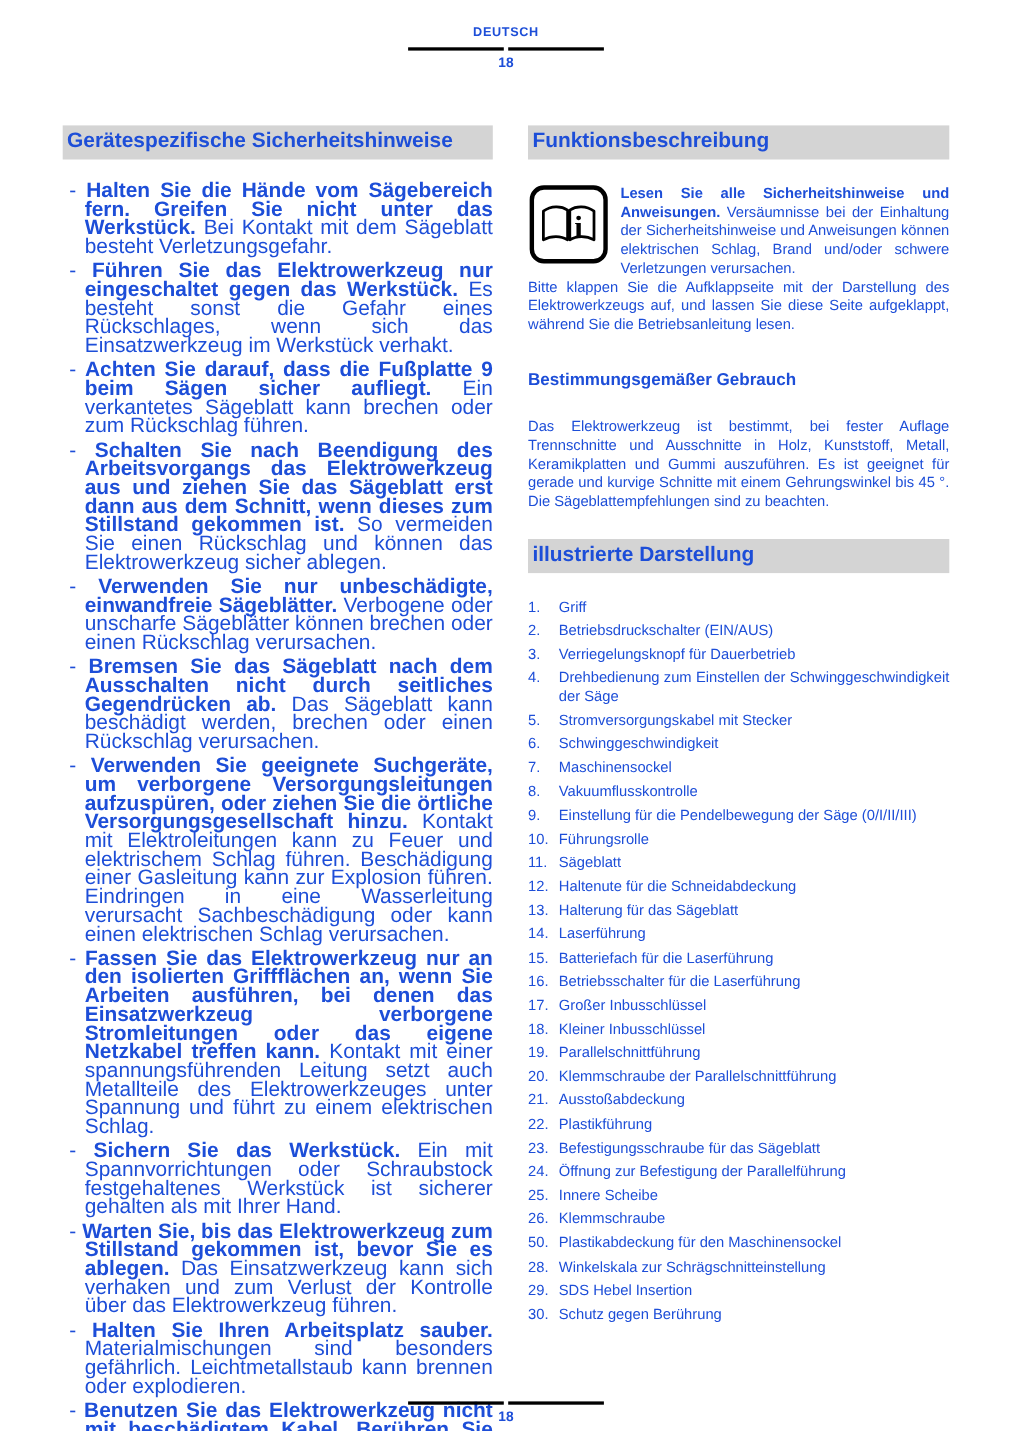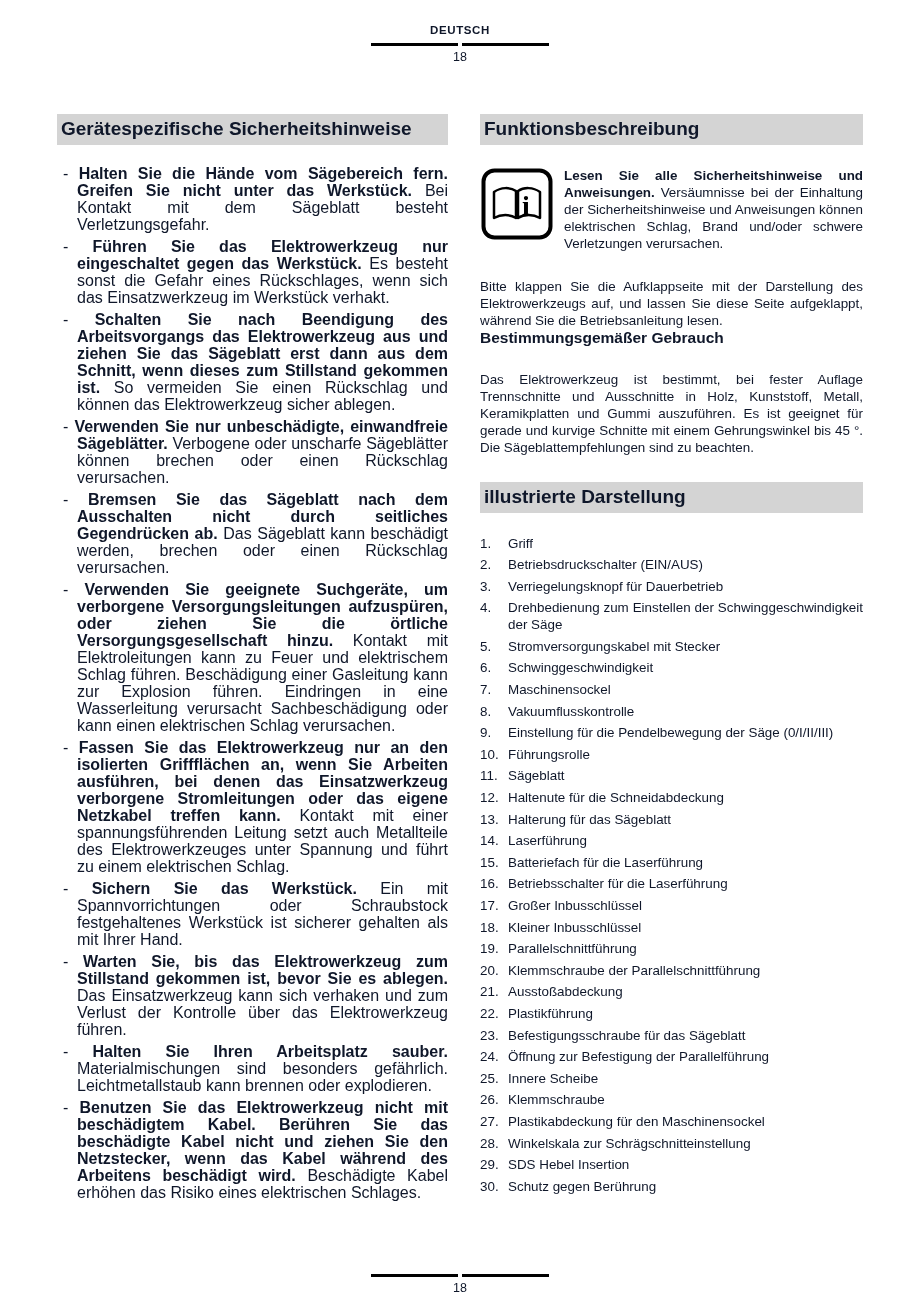--- a/index.html
+++ b/index.html
@@ -1,58 +1,58 @@
 <!DOCTYPE html>
 <html lang="de" style="--heading-bg: #d4d4d4;"><head>
 <meta charset="utf-8">
 <style>
   * { margin:0; padding:0; box-sizing:border-box; }
   html,body { background:#ffffff; }
   .page {
     width:920px; height:1301px; margin:0 auto; position:relative;
-    background:#fff; color:#0f172a; overflow:hidden;
+    background:#fff; color:#1d4ed8; overflow:hidden;
     font-family:"Liberation Sans", sans-serif;
     padding:24px 57px 0 57px;
   }
   
   .page-header { text-align:center; }
   .lang-label { font-size:11.5px; font-weight:bold; letter-spacing:0.6px; }
   .rule { margin:7px auto 0; width:178px; display:flex; gap:4px; }
   .rule .seg { flex:1; height:3px; background:#000; }
-  .pagenum { font-size:12.5px; margin-top:4px; }
+  .pagenum { font-size:12.5px; margin-top:4px;font-weight:bold; }
   .page-footer { position:absolute; left:0; right:0; bottom:6px; text-align:center; }
   .page-footer .rule { margin-bottom:3px; }
   
   .columns { display:flex; gap:32px; margin-top:50px; }
   .col-left  { width:391px; flex:none; }
   .col-right { width:383px; flex:none; }
   
   .bar-heading {
     background:var(--heading-bg,#d4d4d4);
     font-size:19px; font-weight:bold; line-height:1.25;
     padding:3px 5px 4px 4px;
   }
   .bar-heading.spaced { margin-top:26px; }
-  .sub-heading { font-size:15.5px; font-weight:bold; }
+  .sub-heading { font-size:15.5px; font-weight:bold; margin-top:34px; }
   
   .safety-list { list-style:none; margin-top:20px; }
   .safety-item {
-    font-size:16px; line-height:17px; text-align:justify;
+    font-size:19px; line-height:17px; text-align:justify;
     padding-left:20px; text-indent:-14px; margin-bottom:5px;
     hyphens:none;
   }
   .safety-item::before { content:"- "; white-space:pre; }
   .safety-item strong { font-weight:bold; }
   
   .notice { display:flex; gap:10px; margin-top:22px; }
   .icon-box { flex:none; width:74px; height:74px; }
   .notice-text { flex:1; font-size:13.4px; line-height:17px; text-align:justify; }
   .notice-text strong { font-weight:bold; }
   
-  .para { font-size:13.4px; line-height:17px; text-align:justify; margin-top:26px; }
+  .para { font-size:13.4px; line-height:17px; text-align:justify; }
   .para.tight { margin-top:24px; }
   
   .parts-list { list-style:none; margin-top:22px; }
   .parts-list li { display:flex; font-size:13.4px; line-height:17px; margin-bottom:4.6px; }
   .parts-list .num { width:28px; flex:none; }
   .parts-list .lbl { flex:1; text-align:justify; }
 </style>
 </head>
 <body>
 
@@ -67,20 +67,21 @@
     <div class="pagenum">18</div>
   </header>
 
   <main class="columns">
 
     <section class="col-left">
       <h1 class="bar-heading">Gerätespezifische Sicherheitshinweise</h1>
       <ul class="safety-list" id="safety-list">
           <li class="safety-item"><strong>Halten Sie die Hände vom Sägebereich fern. Greifen Sie nicht unter das Werkstück.</strong><span> Bei Kontakt mit dem Sägeblatt besteht Verletzungsgefahr.</span></li>
           <li class="safety-item"><strong>Führen Sie das Elektrowerkzeug nur eingeschaltet gegen das Werkstück.</strong><span> Es besteht sonst die Gefahr eines Rückschlages, wenn sich das Einsatzwerkzeug im Werkstück verhakt.</span></li>
+          <li class="safety-item"><strong>Achten Sie darauf, dass die Fußplatte 9 beim Sägen sicher aufliegt.</strong><span> Ein verkantetes Sägeblatt kann brechen oder zum Rückschlag führen.</span></li>
           <li class="safety-item"><strong>Schalten Sie nach Beendigung des Arbeitsvorgangs das Elektrowerkzeug aus und ziehen Sie das Sägeblatt erst dann aus dem Schnitt, wenn dieses zum Stillstand gekommen ist.</strong><span> So vermeiden Sie einen Rückschlag und können das Elektrowerkzeug sicher ablegen.</span></li>
           <li class="safety-item"><strong>Verwenden Sie nur unbeschädigte, einwandfreie Sägeblätter.</strong><span> Verbogene oder unscharfe Sägeblätter können brechen oder einen Rückschlag verursachen.</span></li>
           <li class="safety-item"><strong>Bremsen Sie das Sägeblatt nach dem Ausschalten nicht durch seitliches Gegendrücken ab.</strong><span> Das Sägeblatt kann beschädigt werden, brechen oder einen Rückschlag verursachen.</span></li>
           <li class="safety-item"><strong>Verwenden Sie geeignete Suchgeräte, um verborgene Versorgungsleitungen aufzuspüren, oder ziehen Sie die örtliche Versorgungsgesellschaft hinzu.</strong><span> Kontakt mit Elektroleitungen kann zu Feuer und elektrischem Schlag führen. Beschädigung einer Gasleitung kann zur Explosion führen. Eindringen in eine Wasserleitung verursacht Sachbeschädigung oder kann einen elektrischen Schlag verursachen.</span></li>
           <li class="safety-item"><strong>Fassen Sie das Elektrowerkzeug nur an den isolierten Griffflächen an, wenn Sie Arbeiten ausführen, bei denen das Einsatzwerkzeug verborgene Stromleitungen oder das eigene Netzkabel treffen kann.</strong><span> Kontakt mit einer spannungsführenden Leitung setzt auch Metallteile des Elektrowerkzeuges unter Spannung und führt zu einem elektrischen Schlag.</span></li>
           <li class="safety-item"><strong>Sichern Sie das Werkstück.</strong><span> Ein mit Spannvorrichtungen oder Schraubstock festgehaltenes Werkstück ist sicherer gehalten als mit Ihrer Hand.</span></li>
           <li class="safety-item"><strong>Warten Sie, bis das Elektrowerkzeug zum Stillstand gekommen ist, bevor Sie es ablegen.</strong><span> Das Einsatzwerkzeug kann sich verhaken und zum Verlust der Kontrolle über das Elektrowerkzeug führen.</span></li>
           <li class="safety-item"><strong>Halten Sie Ihren Arbeitsplatz sauber.</strong><span> Materialmischungen sind besonders gefährlich. Leichtmetallstaub kann brennen oder explodieren.</span></li>
           <li class="safety-item"><strong>Benutzen Sie das Elektrowerkzeug nicht mit beschädigtem Kabel. Berühren Sie das beschädigte Kabel nicht und ziehen Sie den Netzstecker, wenn das Kabel während des Arbeitens beschädigt wird.</strong><span> Beschädigte Kabel erhöhen das Risiko eines elektrischen Schlages.</span></li>
         </ul>
@@ -206,21 +207,21 @@
           </li>
           <li>
             <span class="num">25.</span>
             <span class="lbl">Innere Scheibe</span>
           </li>
           <li>
             <span class="num">26.</span>
             <span class="lbl">Klemmschraube</span>
           </li>
           <li>
-            <span class="num">27.</span>
+            <span class="num">50.</span>
             <span class="lbl">Plastikabdeckung für den Maschinensockel</span>
           </li>
           <li>
             <span class="num">28.</span>
             <span class="lbl">Winkelskala zur Schrägschnitteinstellung</span>
           </li>
           <li>
             <span class="num">29.</span>
             <span class="lbl">SDS Hebel Insertion</span>
           </li>

